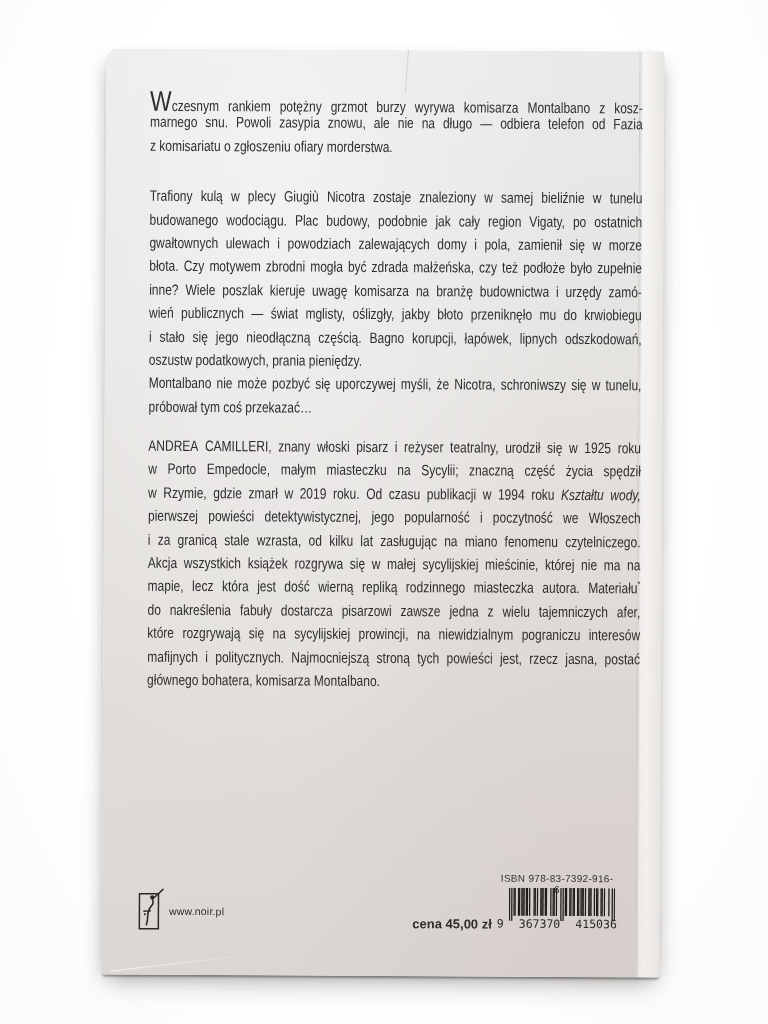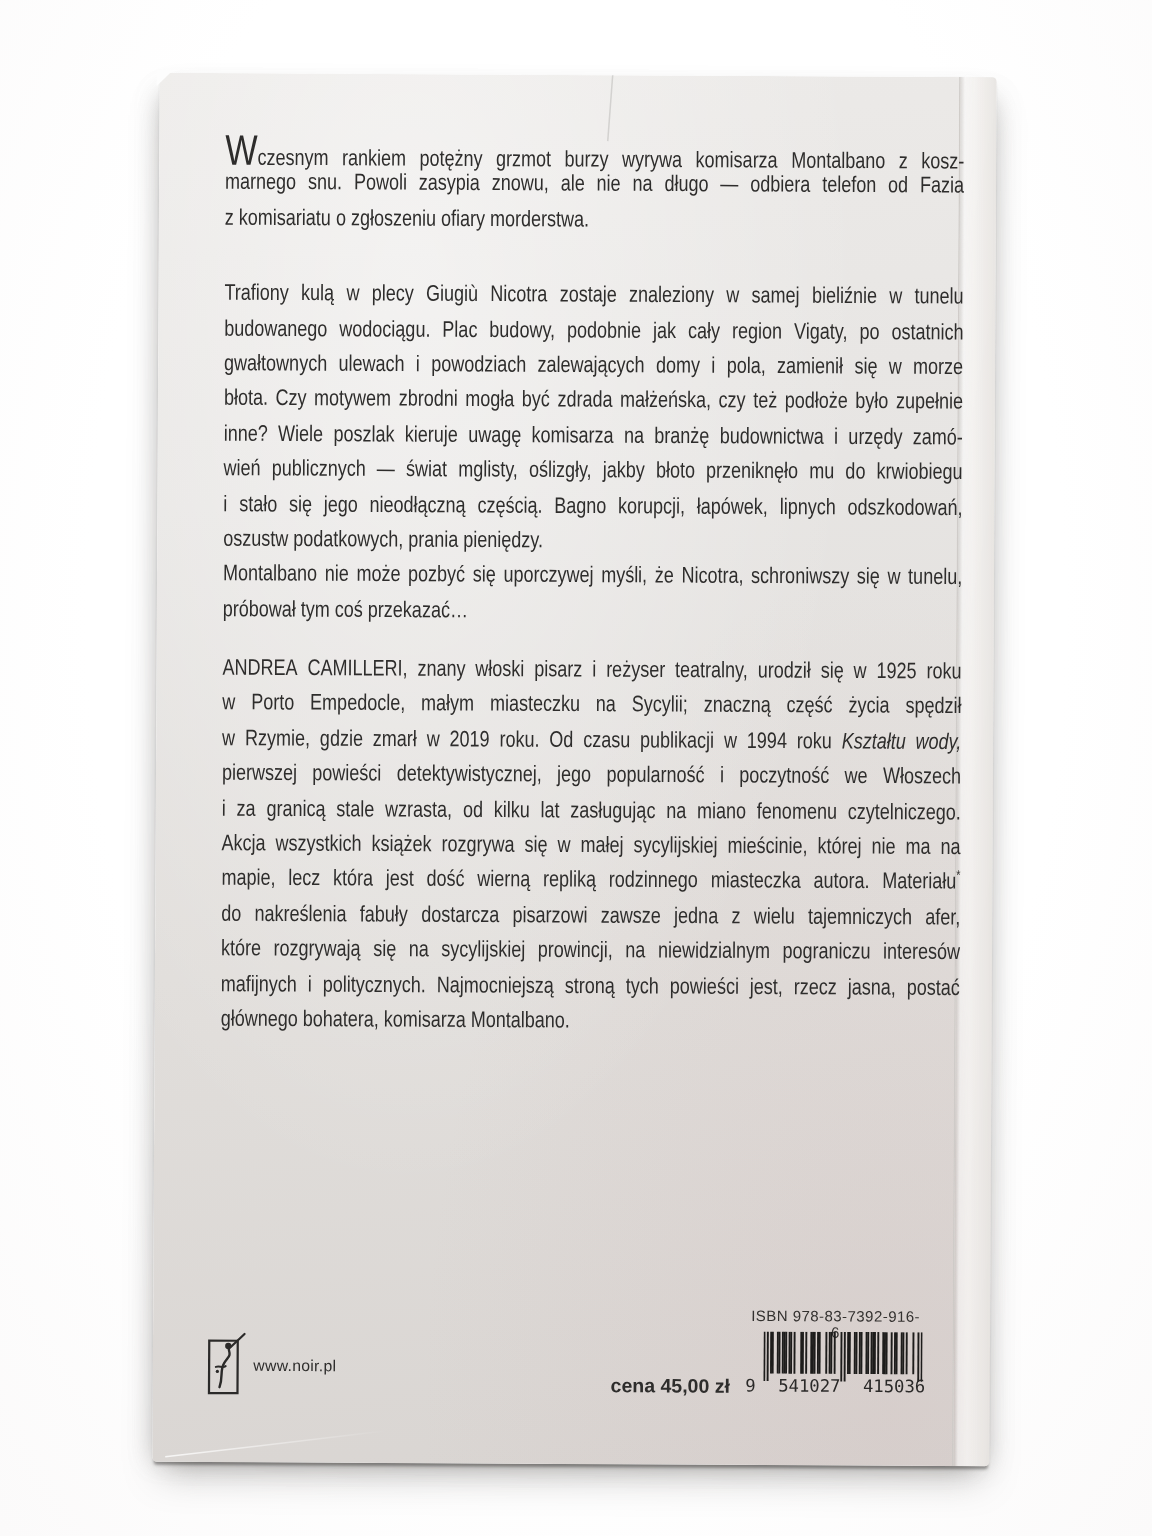--- a/index.html
+++ b/index.html
@@ -55,21 +55,21 @@
   .cap{font-size:28.5px;line-height:1;}
   .it{font-style:italic;}
   .sup{font-size:9px;position:relative;top:-6px;}
   
   .logo{position:absolute;left:36px;top:838px;}
   .site{position:absolute;left:67px;top:856px;font-size:10.5px;letter-spacing:.2px;color:#2e2d2c;text-align:center;}
   .isbn{position:absolute;left:396px;top:822px;width:118px;text-align:center;font-size:10px;letter-spacing:.3px;color:#33312f;}
   .barcode{position:absolute;left:407px;top:837px;}
   .digits{position:absolute;left:395px;top:866px;width:120px;display:flex;justify-content:space-between;
     font-family:"DejaVu Sans Mono", monospace;font-size:11.5px;color:#2a2928;}
-  .price{position:absolute;left:300px;top:866px;width:90px;text-align:center;font-size:13px;font-weight:700;color:#2e2d2c;}
+  .price{position:absolute;left:300px;top:866px;width:90px;text-align:right;font-size:13px;font-weight:700;color:#2e2d2c;}
 </style>
 </head>
 <body>
 
 <div class="book">
   <div class="edge-strip"></div>
   <div class="crease-top"></div>
   <div class="crease-corner"></div>
   <div class="crease-bottom"></div>
 
@@ -168,17 +168,17 @@
         <rect x="91.49" y="0" width="1.27" height="28" fill="#1d1c1b"></rect>
         <rect x="92.61" y="0" width="1.27" height="28" fill="#1d1c1b"></rect>
         <rect x="94.84" y="0" width="1.27" height="28" fill="#1d1c1b"></rect>
         <rect x="99.31" y="0" width="1.27" height="28" fill="#1d1c1b"></rect>
         <rect x="102.65" y="0" width="1.27" height="33" fill="#1d1c1b"></rect>
         <rect x="104.88" y="0" width="1.27" height="33" fill="#1d1c1b"></rect>
       </svg>
   </div>
   <div class="digits">
     <span>9</span>
-    <span>541027</span>
+    <span>367370</span>
     <span>415036</span>
   </div>
   <div class="price">cena 45,00 zł</div>
 </div>
 
 </body></html>

